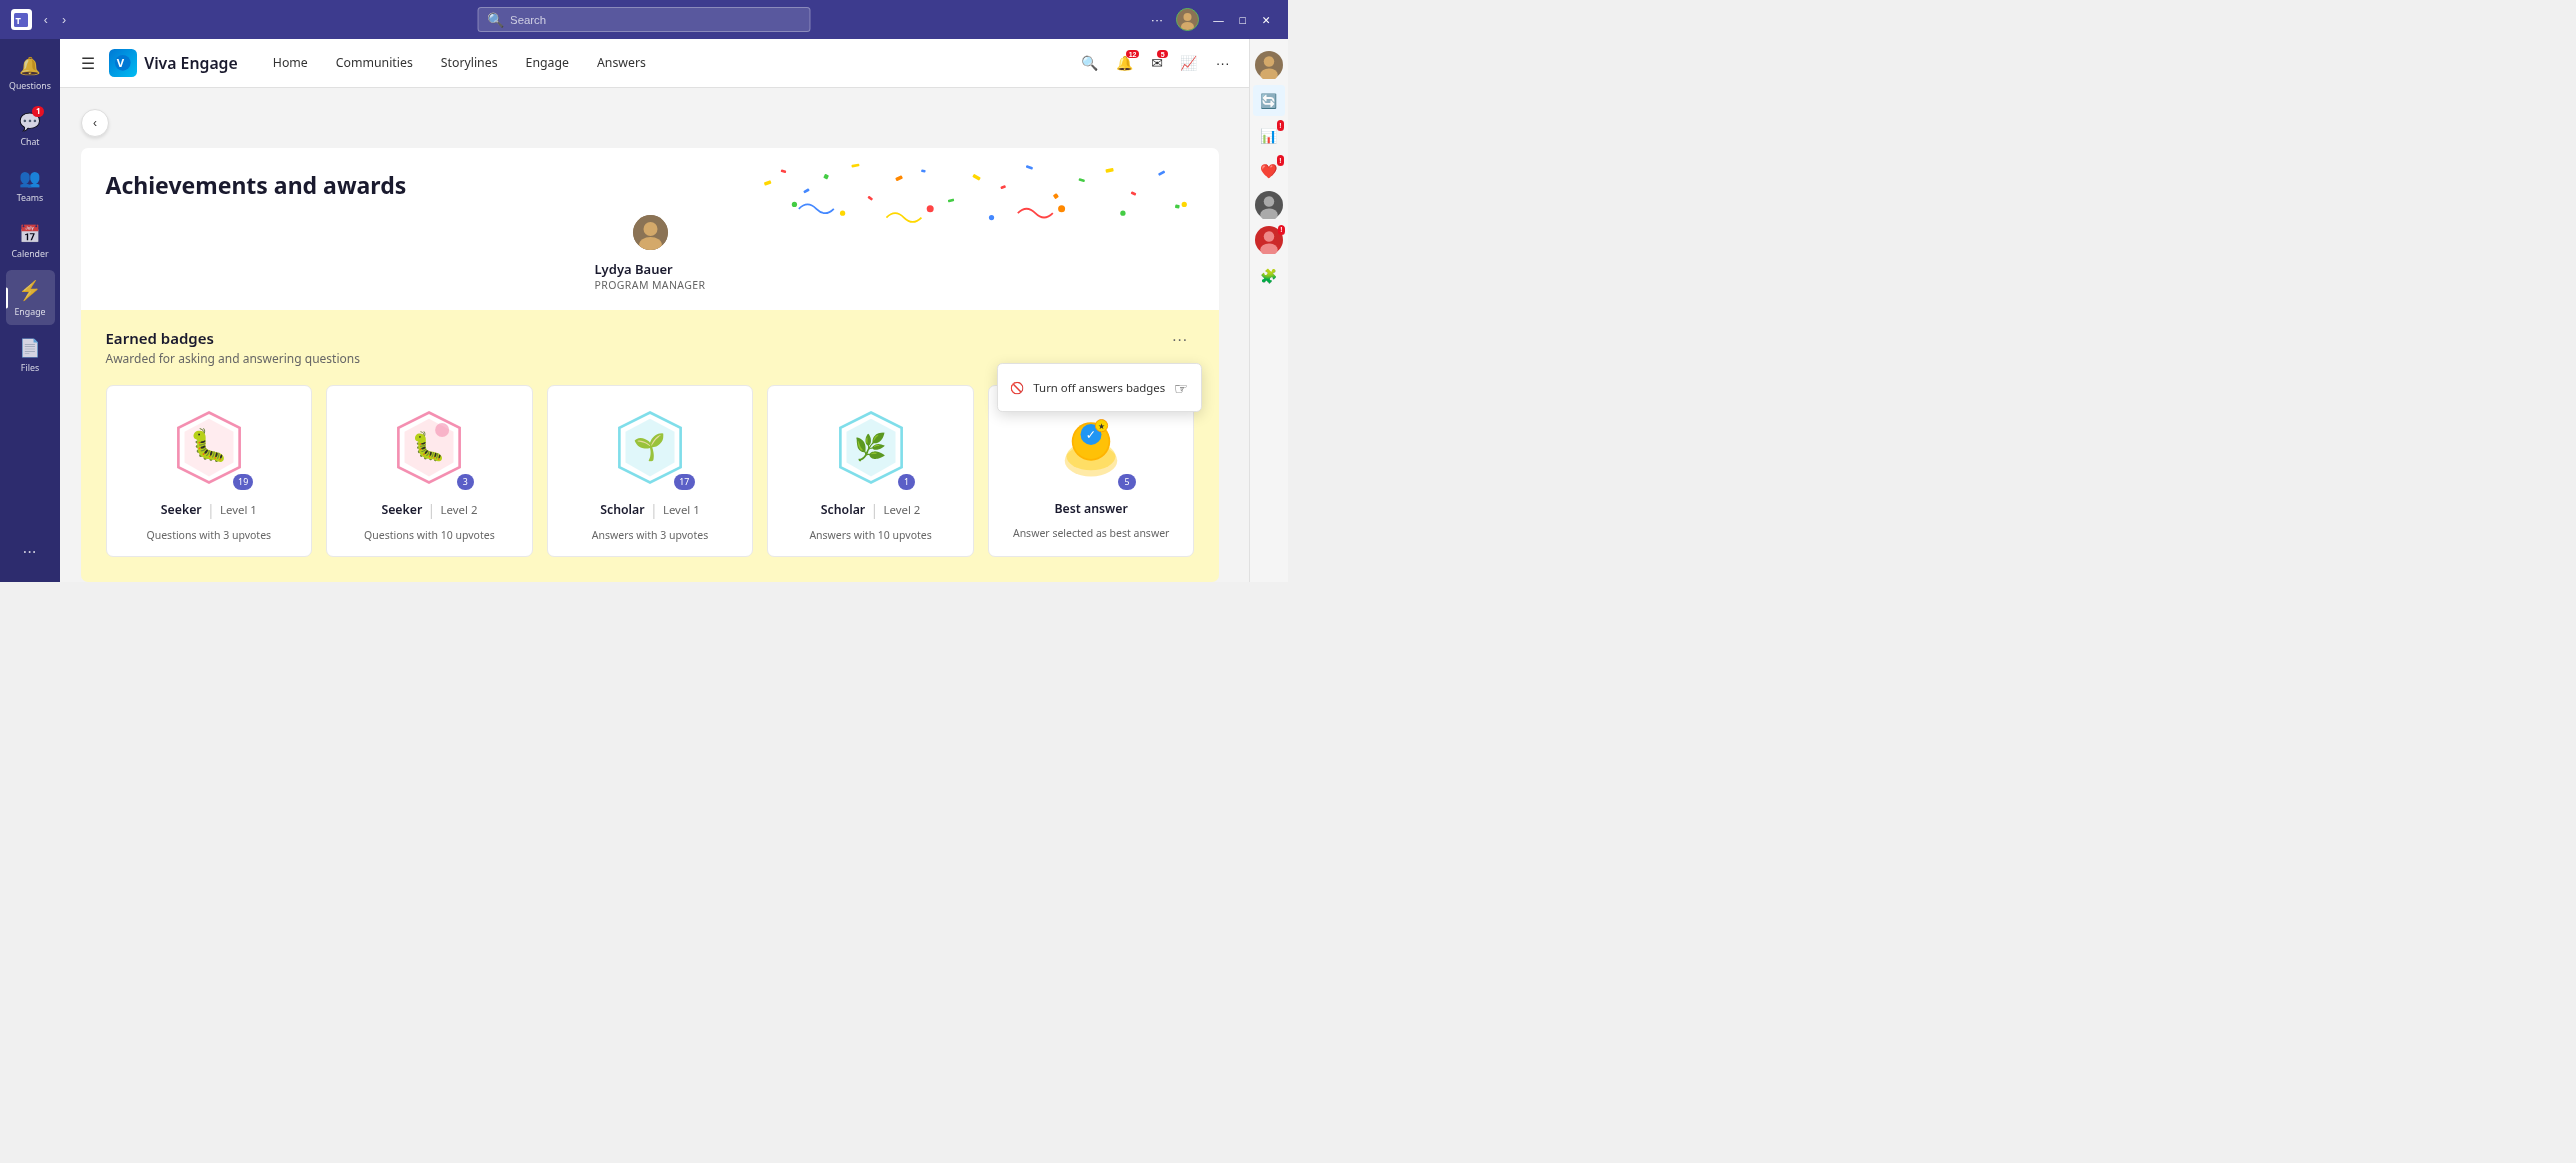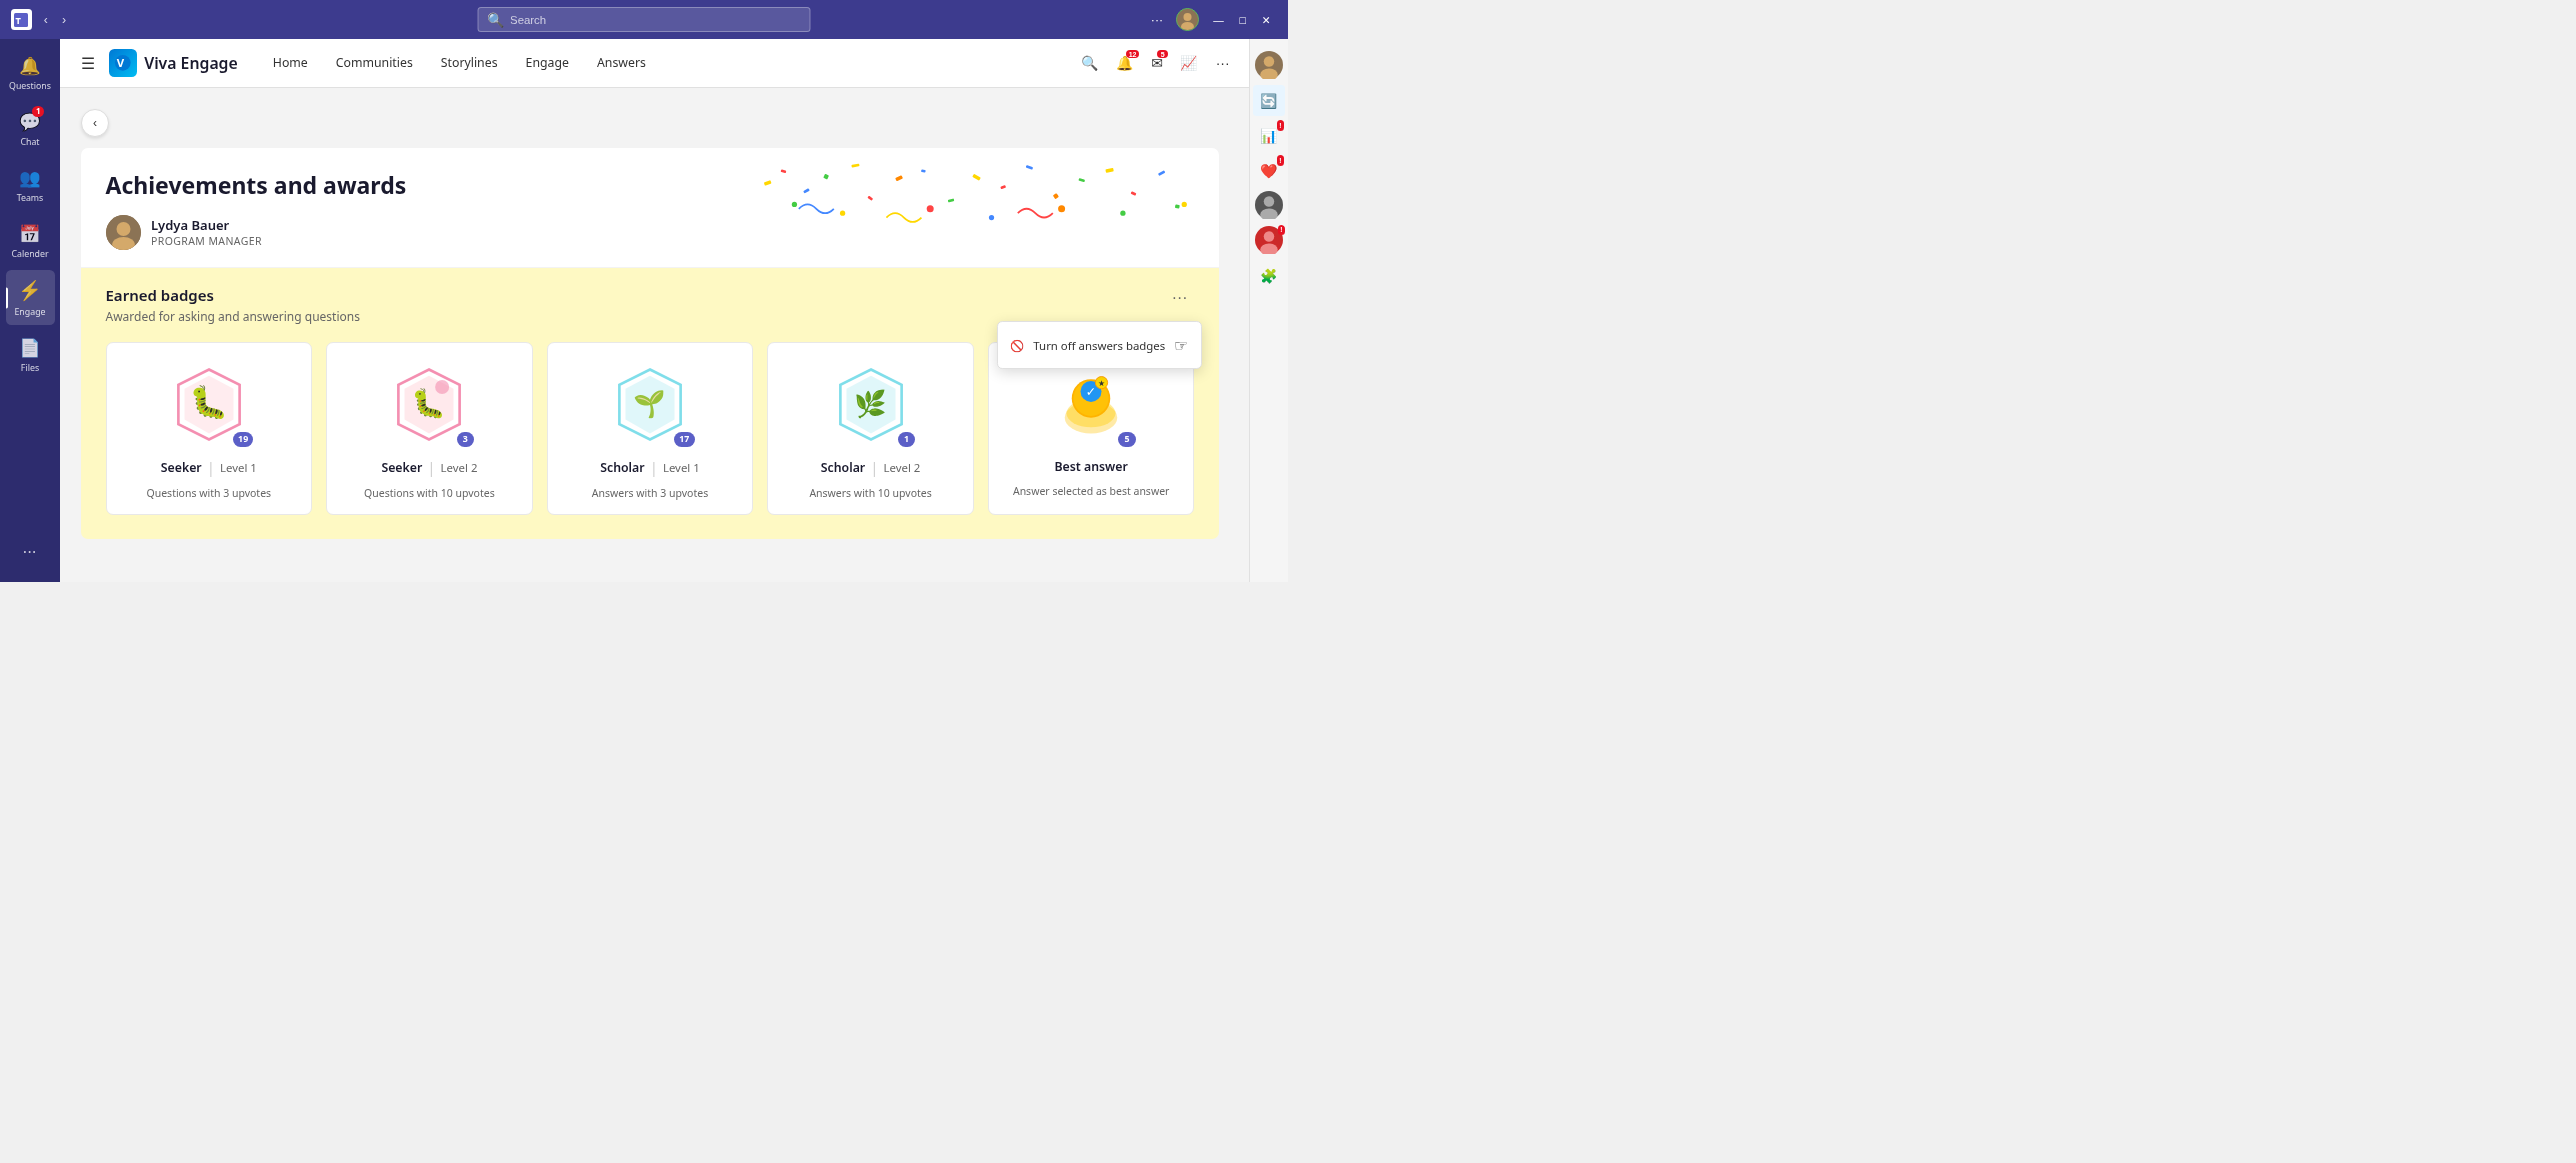--- a/index.html
+++ b/index.html
@@ -182,21 +182,21 @@
     .achievements-container { max-width: 1138px; position: relative; }
     .achievements-header {
       background: white;
       border-radius: 7px 7px 0 0;
       padding: 21px 24.5px 17.5px;
       position: relative;
       overflow: hidden;
       margin-bottom: 0;
     }
     .achievements-title { font-size: 23px; font-weight: 700; color: #1a1a2e; margin-bottom: 14px; }
-    .user-info { display: flex; align-items: center; gap: 10.5px; }
+    .user-info { display: flex; align-items: center; gap: 10.5px; flex-direction: column; }
     .user-avatar { width: 35px; height: 35px; border-radius: 50%; background: #8b7355; overflow: hidden; display: flex; align-items: center; justify-content: center; font-size: 14px; color: white; }
     .user-details .name { font-size: 13px; font-weight: 600; color: #1a1a2e; }
     .user-details .role { font-size: 10.5px; color: #666; letter-spacing: 0.4px; }
 
     
     .confetti-area {
       position: absolute;
       top: 8.8px;
       right: 26px;
       width: 438px;
@@ -264,21 +264,21 @@
       justify-content: center;
       position: relative;
     }
     .badge-count {
       position: absolute;
       bottom: 1.8px;
       right: -5.2px;
       background: #5b5fc7;
       color: white;
       font-size: 8.8px;
-      font-weight: bold;
+      font-weight: normal;
       border-radius: 8.8px;
       padding: 1.8px 5.3px;
       min-width: 17.5px;
       text-align: center;
     }
     .badge-name-row { display: flex; align-items: center; gap: 5.3px; }
     .badge-name { font-size: 12.3px; font-weight: 600; color: #1a1a2e; }
     .badge-level { font-size: 11.4px; color: #666; }
     .badge-separator { color: #ccc; }
     .badge-desc { font-size: 10.5px; color: #666; text-align: center; }

